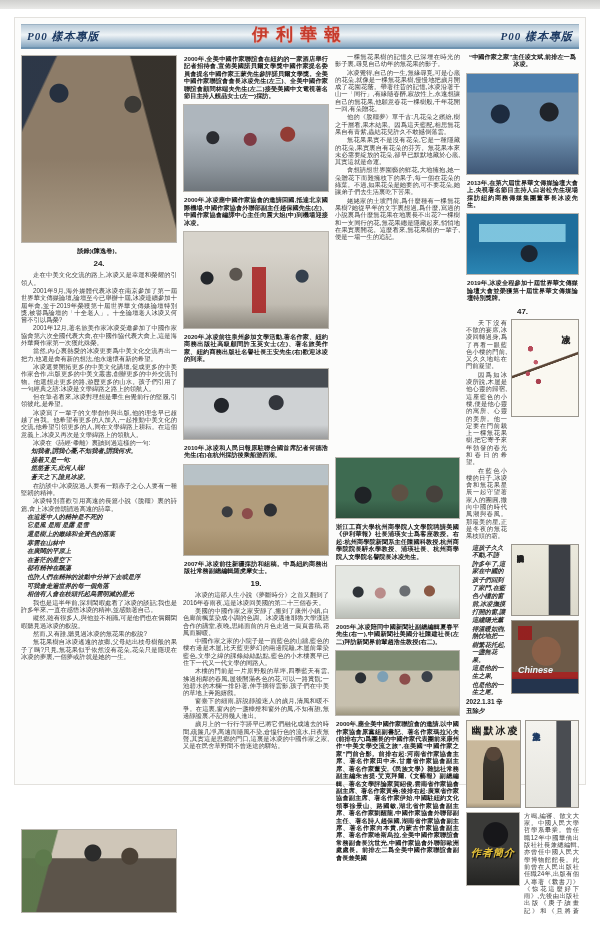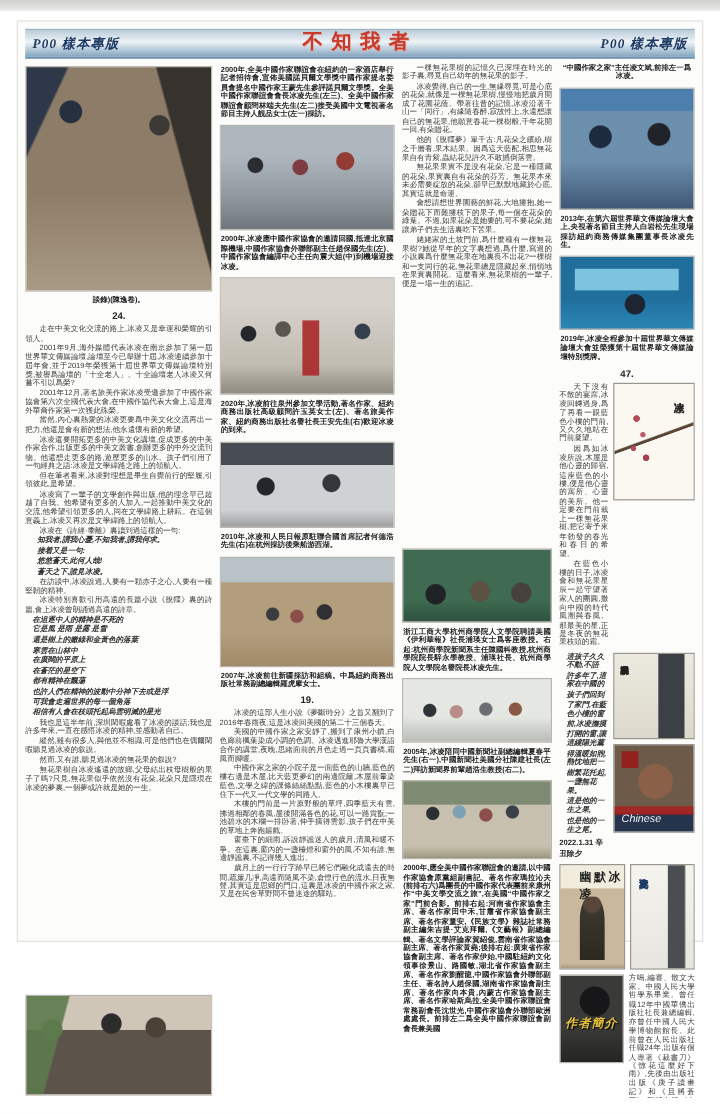--- a/index.html
+++ b/index.html
@@ -129,25 +129,25 @@
      linear-gradient(160deg,rgba(90,70,55,0) 46%,#5a4637 47% 48.5%,rgba(90,70,55,0) 49%),
      #faf8f1;}
   .bk-humor{background:
      linear-gradient(to right,rgba(0,0,0,0) 55%,#3c3f45 56% 88%,rgba(0,0,0,0) 89%),
      radial-gradient(circle at 71% 22%,#9c7a62 0 6px,rgba(0,0,0,0) 7px),
      linear-gradient(#eceade,#dcd9cc);}
   .bk-chinese{background:
      linear-gradient(rgba(150,30,30,.95),rgba(150,30,30,.95)) 12% 10%/14px 14px no-repeat,
      radial-gradient(circle at 52% 42%,#8a6048 0 14px,rgba(0,0,0,0) 15px),
      linear-gradient(to bottom,#6d5a48 78%,#24344d 79%);}
-  .chinese-word{position:absolute;left:6px;bottom:6px;color:#eef2f8;font-weight:normal;
+  .chinese-word{position:absolute;left:6px;bottom:18px;color:#eef2f8;font-weight:bold;
      font-size:9px;font-style:italic;}
   .chinese-band{position:absolute;left:0;right:0;bottom:14px;height:7px;background:rgba(170,30,30,.85);}
   .bk-youmo{background:linear-gradient(to bottom,#f2ecdd 22%,#c9b89b 23% 95%,#a8977c);}
-  .youmo-title{position:absolute;top:3px;left:16px;right:0;text-align:left;
+  .youmo-title{position:absolute;top:3px;left:4px;right:0;text-align:right;
      font-family:"Liberation Serif","DejaVu Serif",serif;font-weight:bold;
      font-size:10px;color:#222;letter-spacing:2px;}
   .youmo-man{position:absolute;left:30%;top:30%;width:40%;height:62%;
      background:radial-gradient(circle at 50% 12%,#574639 0 7px,rgba(0,0,0,0) 8px),
      linear-gradient(#3f3a33,#2c2822);border-radius:40% 40% 0 0;}
   .bk-wenji{background:
      linear-gradient(to right,rgba(0,0,0,0) 58%,#4a4d52 59% 86%,rgba(0,0,0,0) 87%),
      radial-gradient(circle at 72% 18%,#9c7a62 0 5px,rgba(0,0,0,0) 6px),
      linear-gradient(#f4f3ee,#e6e5df);}
   .wenji-title{color:#1d3a63;}
@@ -158,21 +158,21 @@
 </style>
 </head>
 <body>
 
 <div class="topstrip"></div>
 
 <div class="sheet">
 
   <div class="masthead">
     <span class="pageno">P00 樣本專版</span>
-    <span class="paper-title">不知我者</span>
+    <span class="paper-title">伊利華報</span>
     <span class="pageno">P00 樣本專版</span>
   </div>
 
   <div class="cols">
 
     <div class="col c1">
       <div class="ph ph-visit" style="height:186px"></div>
       <p class="cap cap1line">談錄)(陳逸卷)。</p>
       <p class="sec">24.</p>
       <div>

